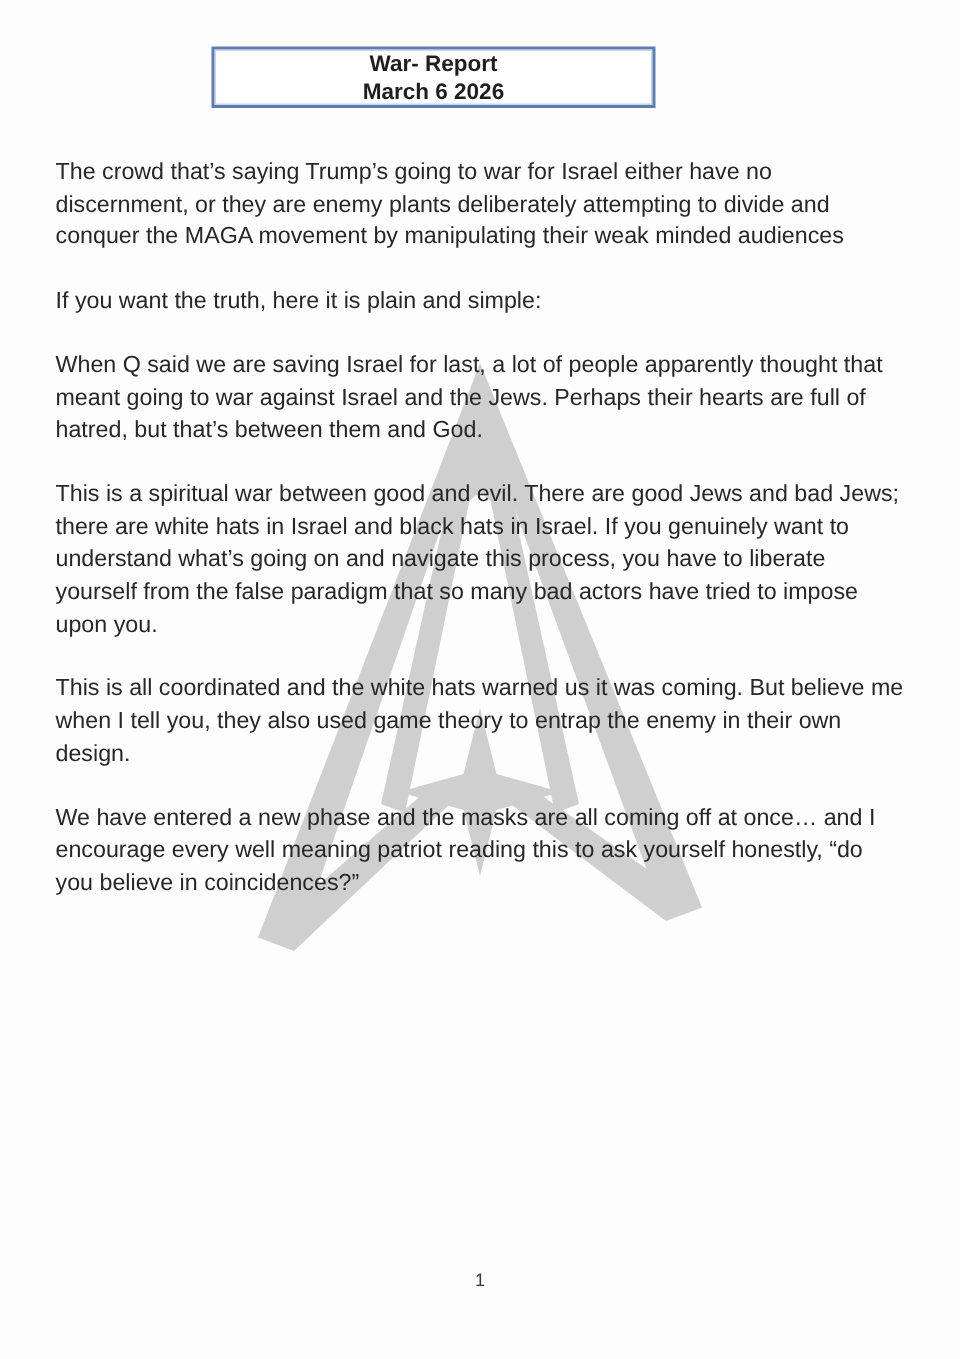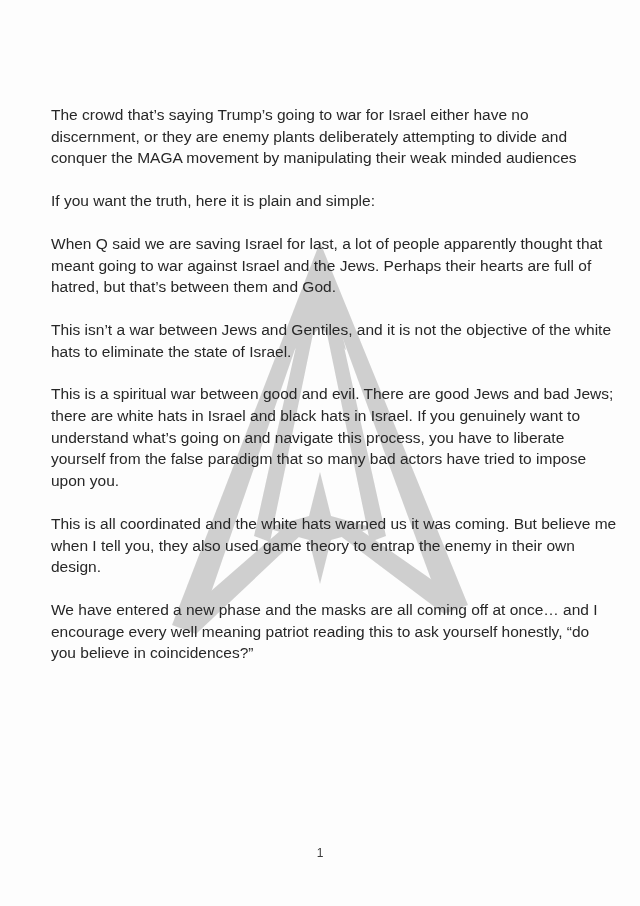--- a/index.html
+++ b/index.html
@@ -49,21 +49,20 @@
     z-index: 0;
     opacity: 0.85;
   }
   
   .body-text {
     position: absolute;
     left: 37px;
     top: 104px;
     width: 566px;
     z-index: 1;
-    margin-left: 14px;
   }
   .body-text p {
     margin: 0 0 21px 0;
     font-size: 15.5px;
     line-height: 21.7px;
     color: #272727;
     text-align: left;
   }
   
   .page-number {
@@ -96,26 +95,29 @@
       <polygon points="169,92 155,92 200,310 216,304"></polygon>
 
       <polygon points="150,240 161,284 204,296 161,308 150,352 139,308 96,296 139,284"></polygon>
 
       <polygon points="2,393 118,292 131,303 26,402"></polygon>
 
       <polygon points="298,373 182,292 169,303 274,382"></polygon>
     </g>
   </svg>
 
+  <div class="title-box" style="border-color: rgb(91, 125, 182);">
+    <div class="title-line">War- Report</div>
+    <div class="title-line">March 6 2026</div>
+  </div>
 
   <div class="body-text" id="paragraphs">
       <p>The crowd that’s saying Trump’s going to war for Israel either have no discernment, or they are enemy plants deliberately attempting to divide and conquer the MAGA movement by manipulating their weak minded audiences</p>
       <p>If you want the truth, here it is plain and simple:</p>
       <p>When Q said we are saving Israel for last, a lot of people apparently thought that meant going to war against Israel and the Jews. Perhaps their hearts are full of hatred, but that’s between them and God.</p>
-      <p>This isn’t a war between Jews and Gentiles, and it is not the objective of the white hats to eliminate the state of Israel.</p>
       <p>This is a spiritual war between good and evil. There are good Jews and bad Jews; there are white hats in Israel and black hats in Israel. If you genuinely want to understand what’s going on and navigate this process, you have to liberate yourself from the false paradigm that so many bad actors have tried to impose upon you.</p>
       <p>This is all coordinated and the white hats warned us it was coming. But believe me when I tell you, they also used game theory to entrap the enemy in their own design.</p>
       <p>We have entered a new phase and the masks are all coming off at once… and I encourage every well meaning patriot reading this to ask yourself honestly, “do you believe in coincidences?”</p>
     </div>
 
   <div class="page-number">1</div>
 
 </div>
 
 </body></html>

